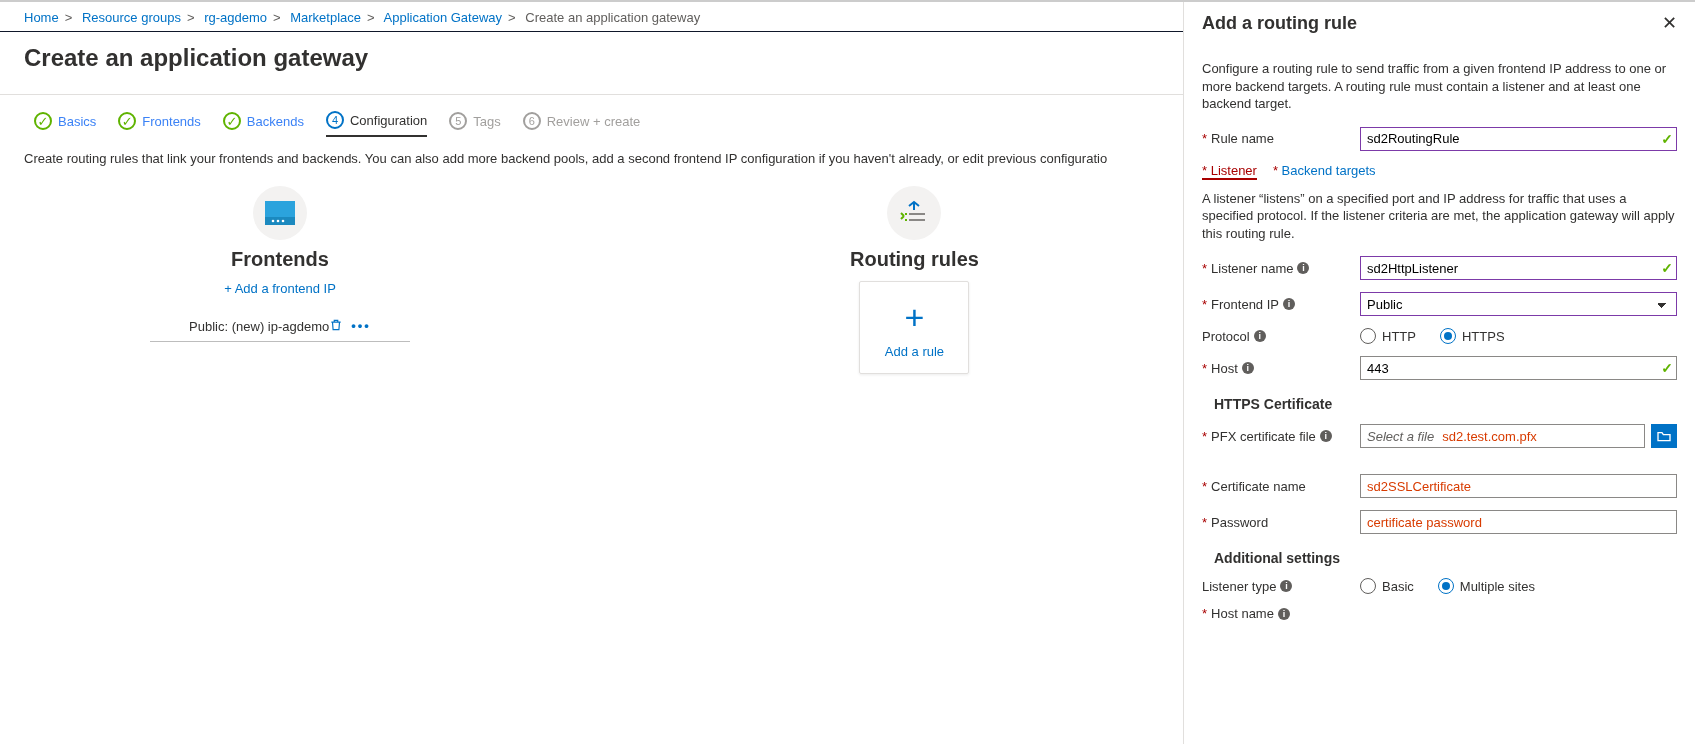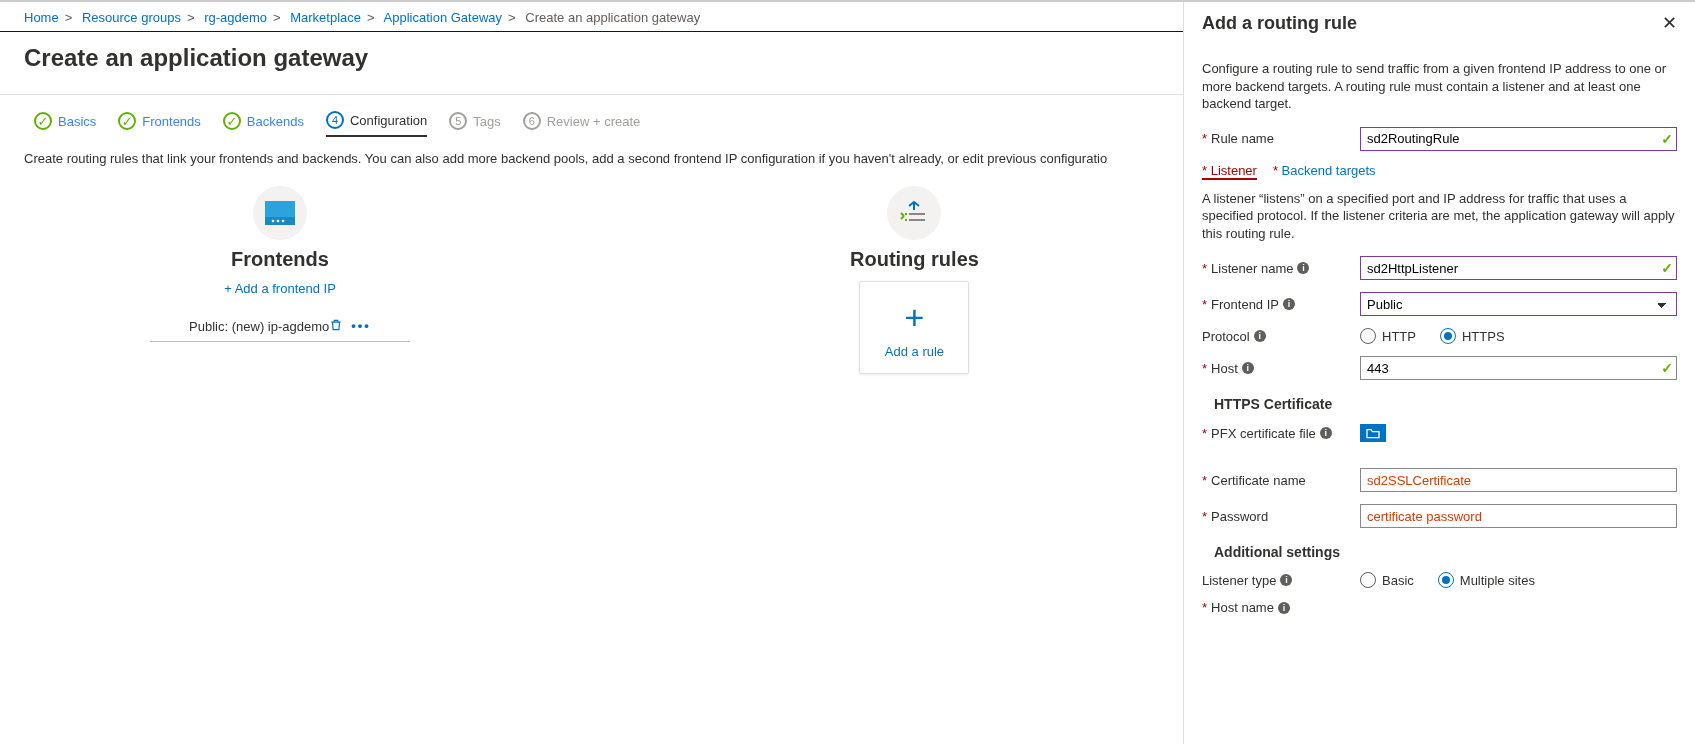--- a/index.html
+++ b/index.html
@@ -363,20 +363,24 @@
 
     <div class="section-h">HTTPS Certificate</div>
 
     <div class="frow">
       <div class="flabel">
           <span class="req">*</span>
           <span>PFX certificate file</span> 
           <span class="info-icon">i</span>
         </div>
       <div class="file-wrap">
+        <div class="file-box">
+          <span class="ph">Select a file</span>
+          <span class="red">sd2.test.com.pfx</span>
+        </div>
         <div class="file-btn">
           <svg width="16" height="16" viewBox="0 0 24 24" fill="none" stroke="#fff" stroke-width="2">
               <path d="M3 7h6l2 3h10v9H3z"></path>
             </svg>
         </div>
       </div>
     </div>
 
     <div style="height:14px"></div>
 

